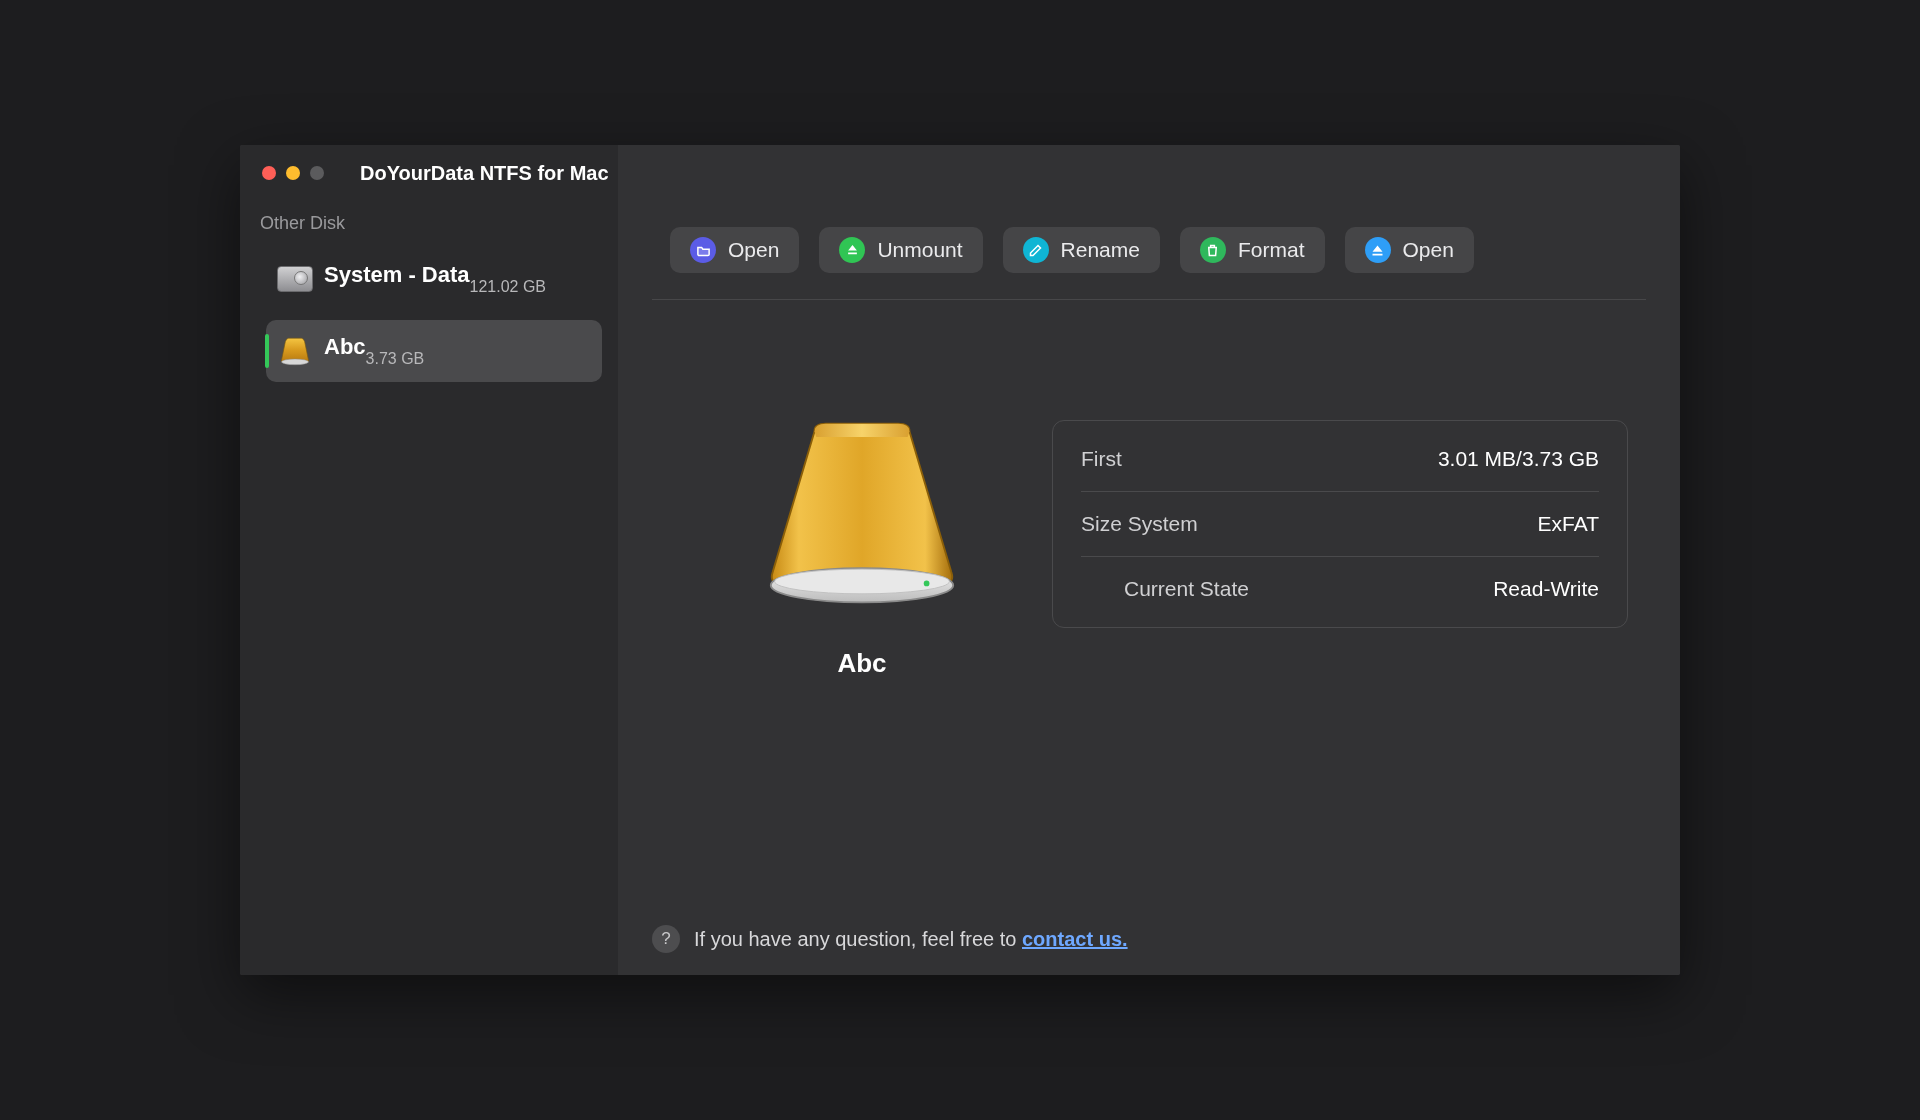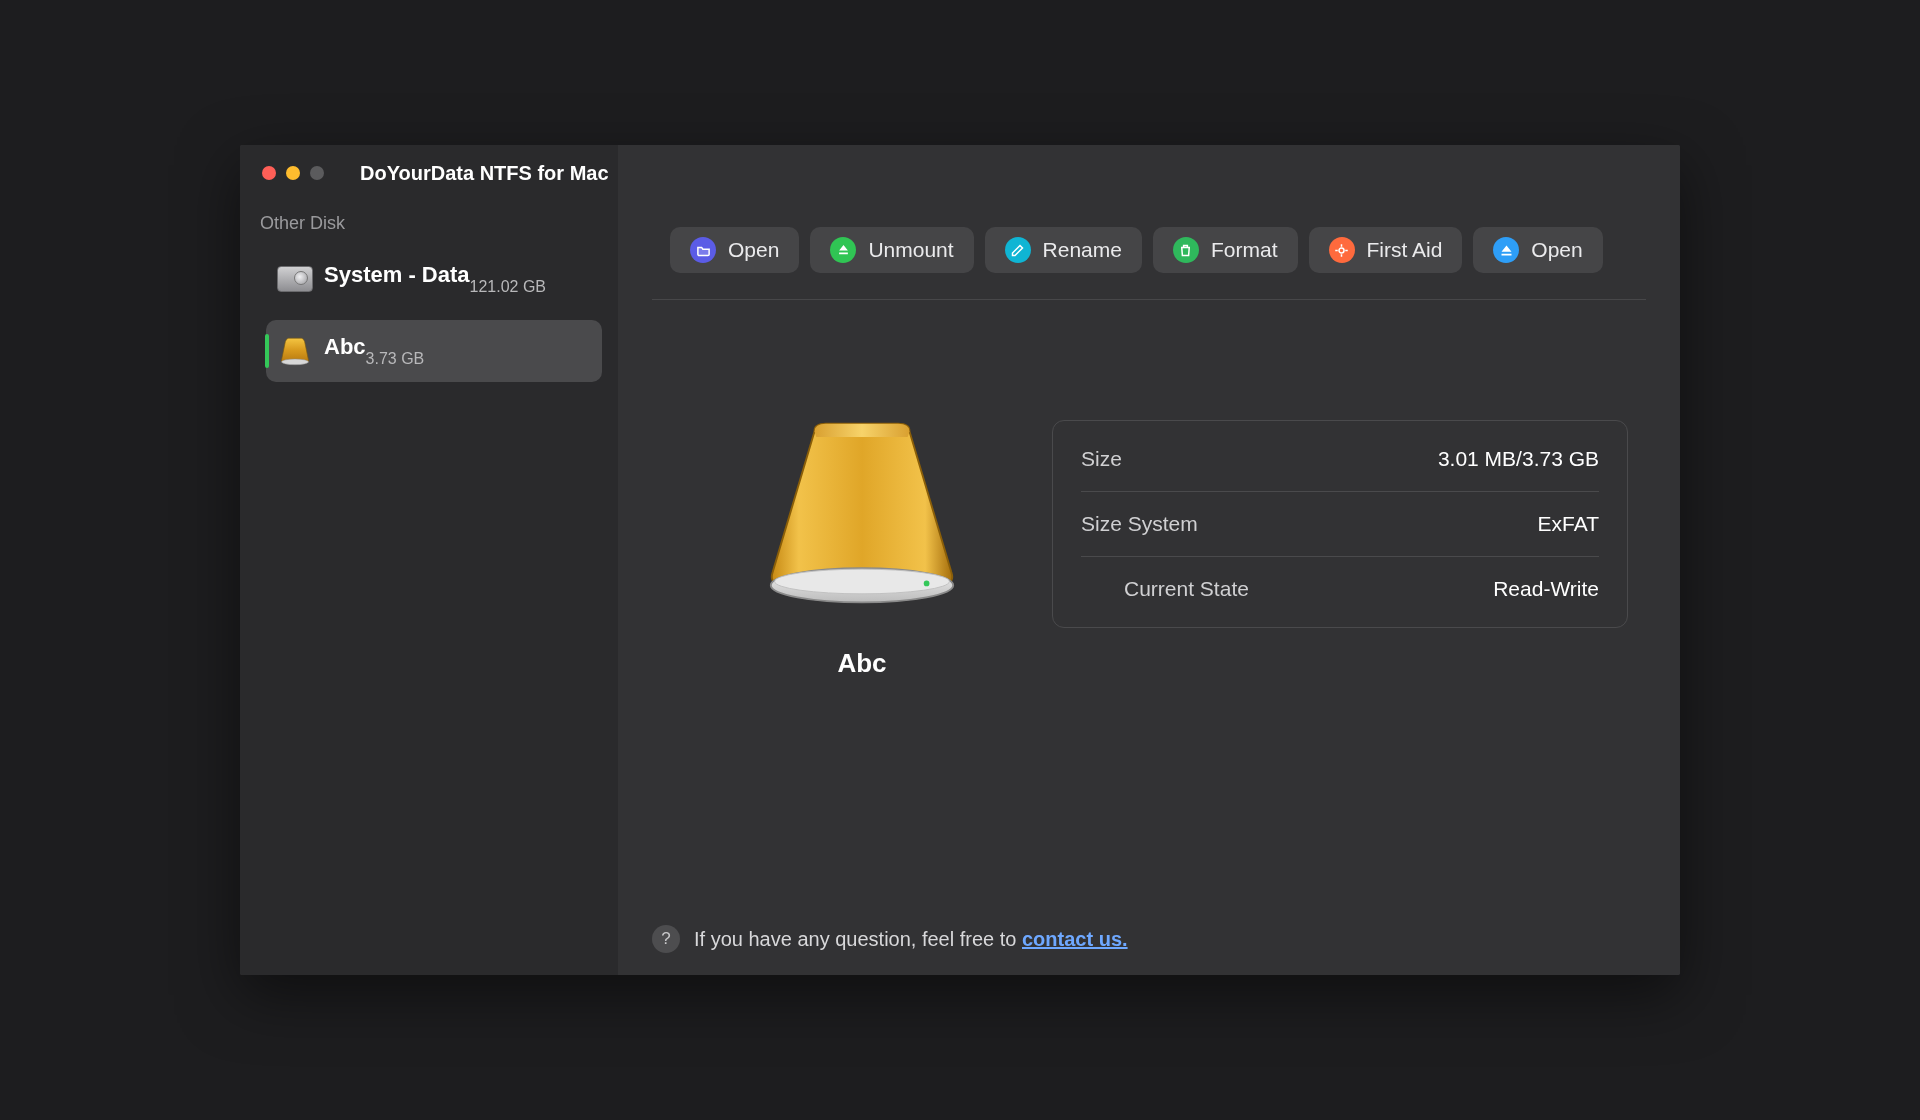--- a/index.html
+++ b/index.html
@@ -109,21 +109,21 @@
     flex: 1;
     background: #323234;
     display: flex;
     flex-direction: column;
     padding: 50px 34px 0 34px;
     position: relative;
   }
 
   .toolbar {
     display: flex;
-    gap: 11px;
+    gap: 20px;
     padding: 32px 18px 26px 18px;
     border-bottom: 1px solid #474749;
   }
   .tbtn {
     display: flex;
     align-items: center;
     gap: 12px;
     background: #454547;
     border: none;
     border-radius: 10px;
@@ -263,29 +263,20 @@
         </span>
         <span>Rename</span>
       </button>
       <button class="tbtn">
         <span class="circ c-green2">
           <svg viewBox="0 0 24 24" fill="none" stroke="#fff" stroke-width="2.4">
               <path d="M6 7h12l-1 13H7L6 7zM9 4h6v3H9z"></path>
             </svg>
         </span>
         <span>Format</span>
-      </button>
-      <button class="tbtn">
-        <span class="circ c-orange">
-          <svg viewBox="0 0 24 24" fill="none" stroke="#fff" stroke-width="2.4">
-              <circle cx="12" cy="12" r="4"></circle>
-              <path d="M12 2v4M12 18v4M2 12h4M18 12h4"></path>
-            </svg>
-        </span>
-        <span>First Aid</span>
       </button>
       <button class="tbtn">
         <span class="circ c-sky">
           <svg viewBox="0 0 24 24" fill="#fff">
               <path d="M12 4l8 10H4l8-10zM4 17h16v3H4z"></path>
             </svg>
         </span>
         <span>Open</span>
       </button>
     </div>
@@ -317,21 +308,21 @@
             <ellipse cx="110" cy="174" rx="96" ry="18" fill="url(#tray)" stroke="#8a8a8a" stroke-width="2"></ellipse>
             <ellipse cx="110" cy="170" rx="92" ry="13" fill="#e8e8e8" stroke="#c0c0c0" stroke-width="1"></ellipse>
             <circle cx="178" cy="172" r="3" fill="#34c759"></circle>
           </svg>
         </div>
         <div class="drive-label">Abc</div>
       </div>
 
       <div class="info-panel">
         <div class="info-row">
-          <span class="ilabel">Size</span>
+          <span class="ilabel">First</span>
           <span class="ival">3.01 MB/3.73 GB</span>
         </div>
         <div class="info-row">
           <span class="ilabel">Size System</span>
           <span class="ival">ExFAT</span>
         </div>
         <div class="info-row">
           <span class="ilabel">Current State</span>
           <span class="ival">Read-Write</span>
         </div>

